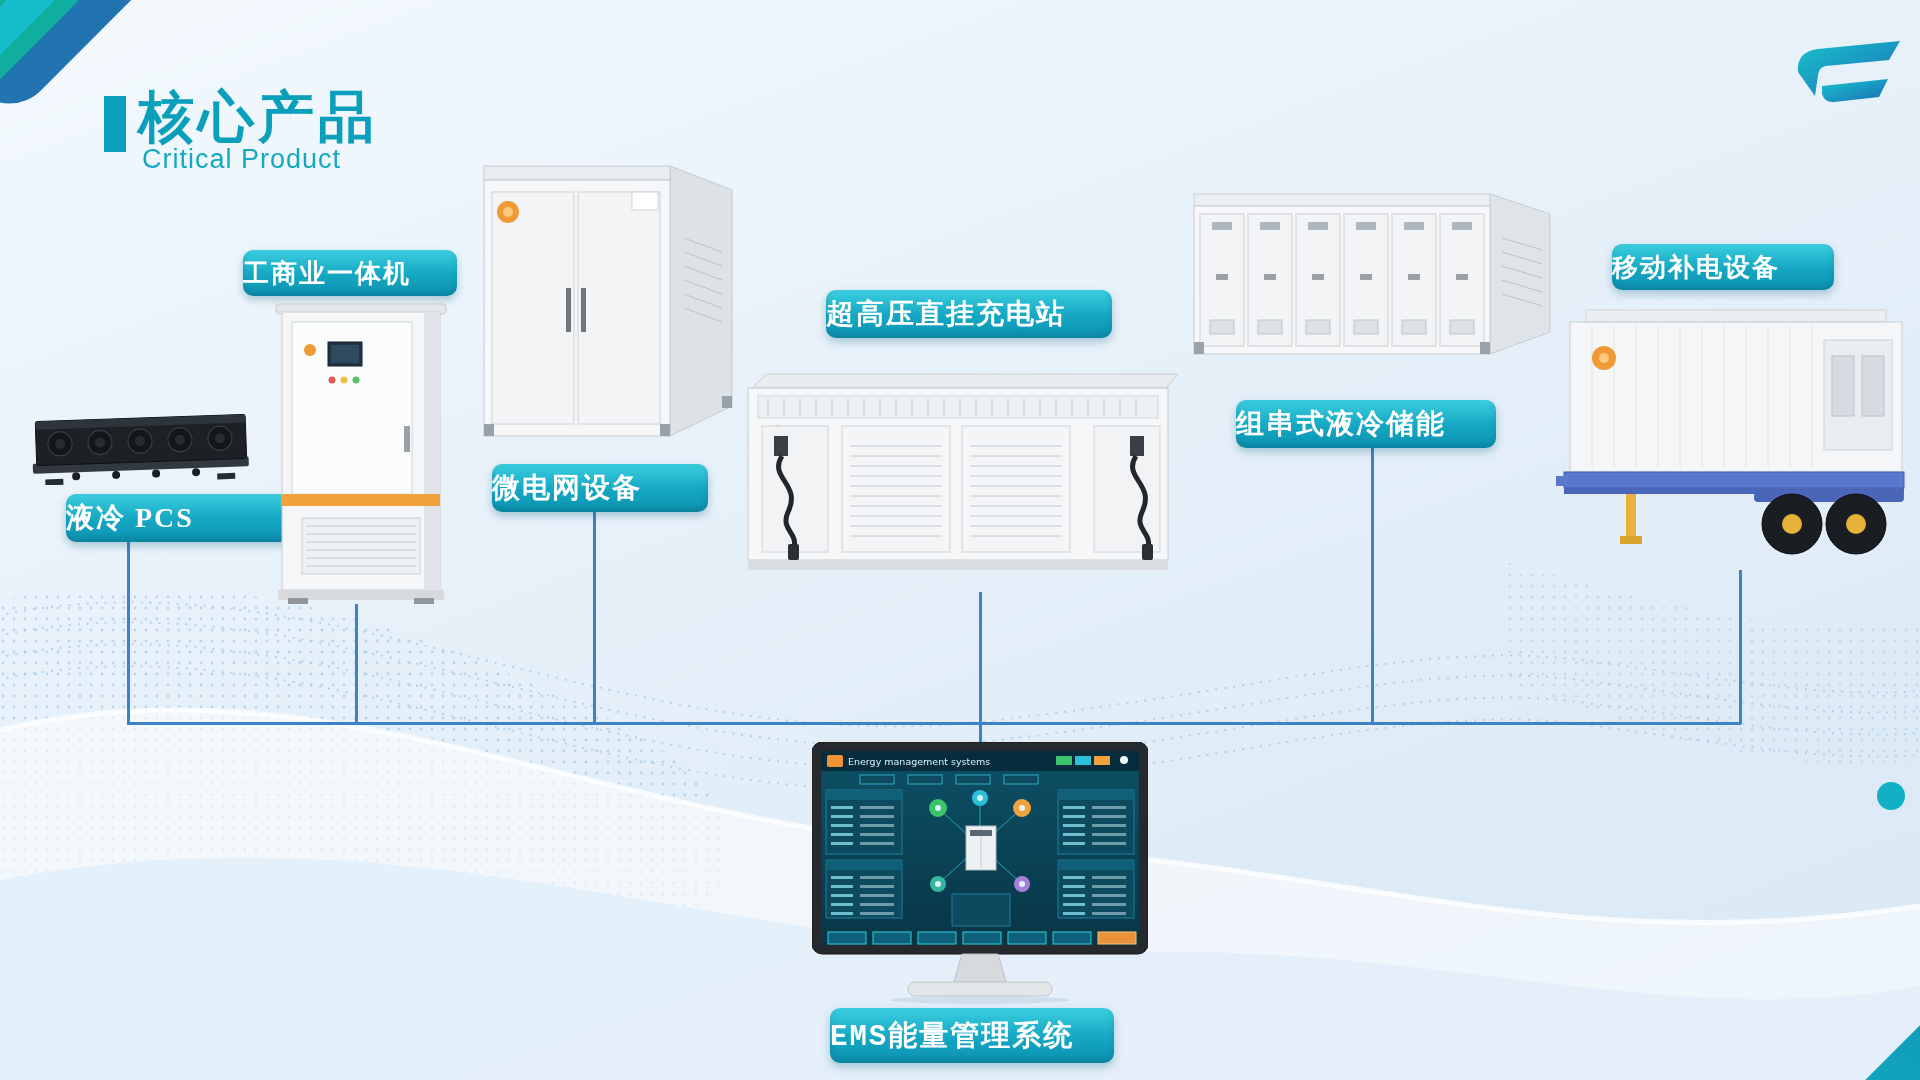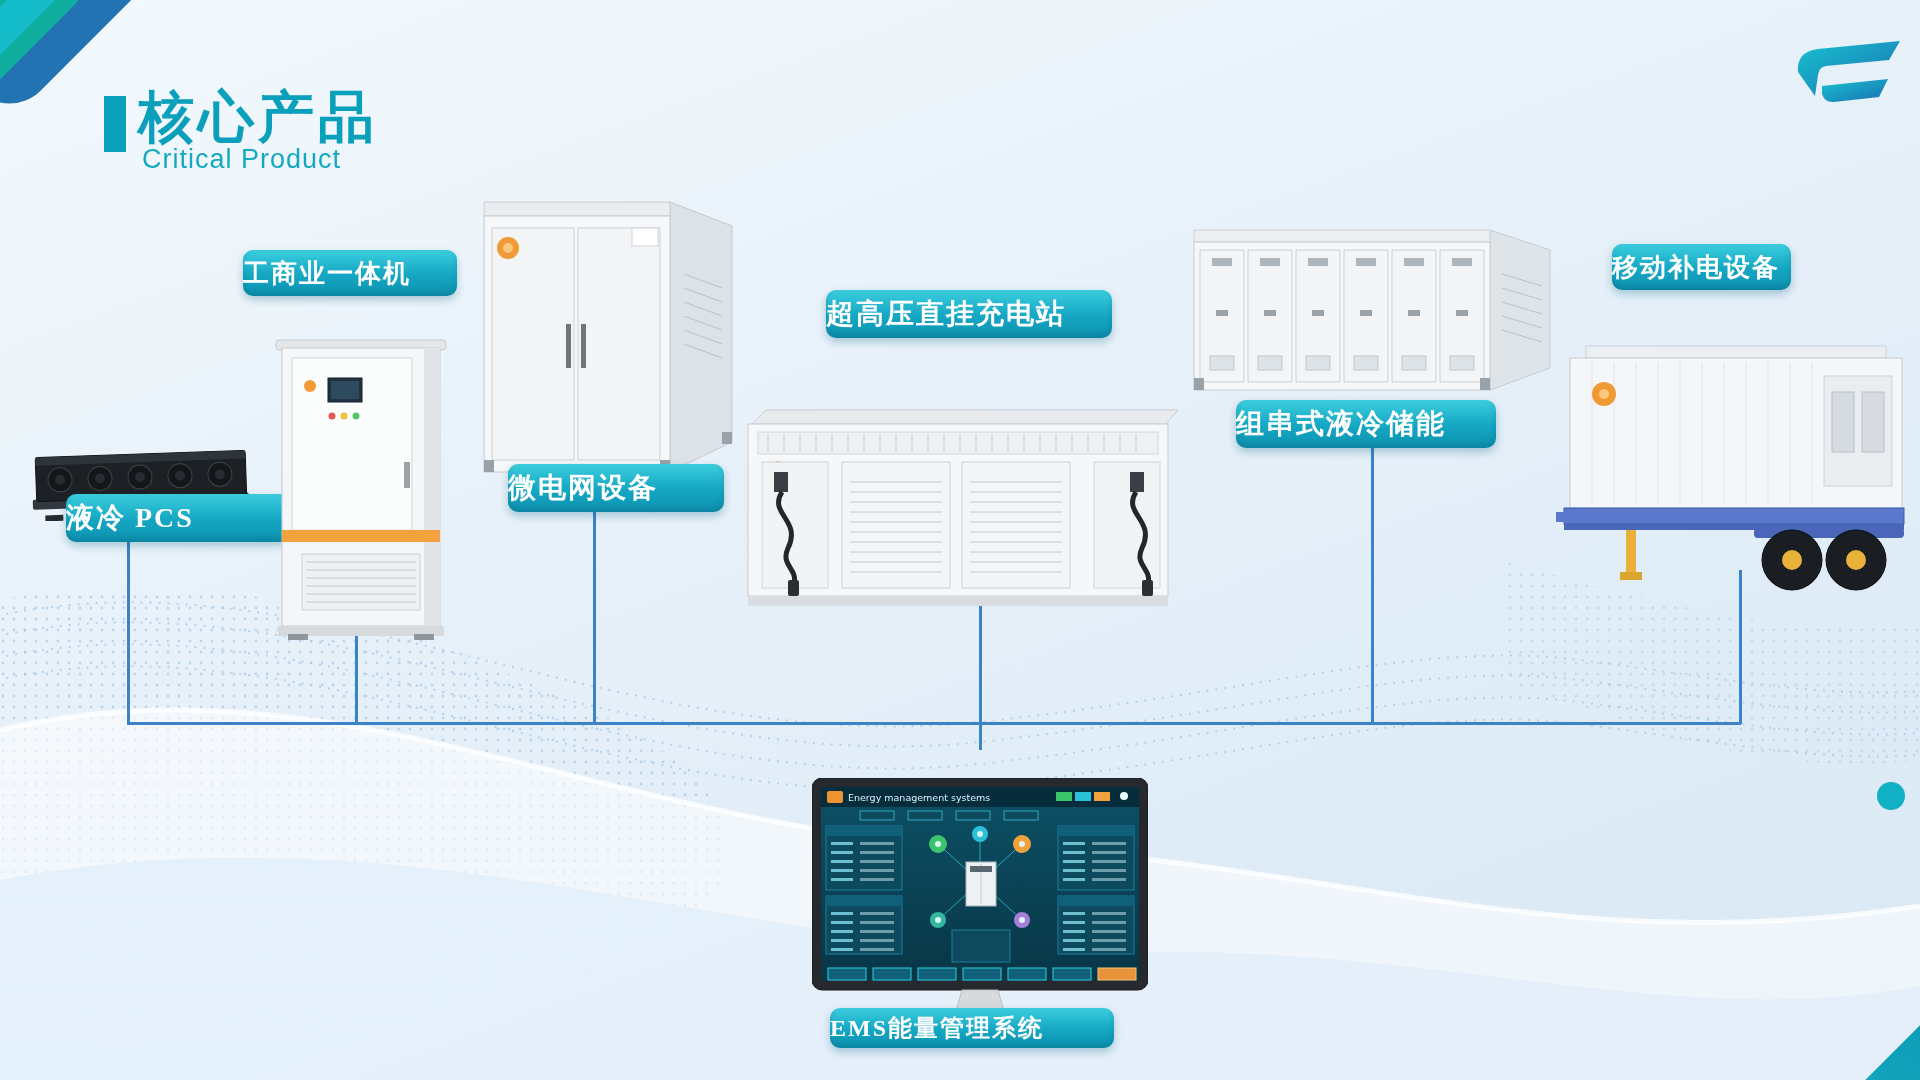--- a/index.html
+++ b/index.html
@@ -21,21 +21,21 @@
   .subtitle-text{position:absolute;left:142px;top:144px;font-size:27px;color:#14a9c2;letter-spacing:1px;text-align:center;}
   .logo{position:absolute;left:1788px;top:38px;width:120px;height:86px;}
   .pill{
     position:absolute;display:flex;align-items:center;justify-content:flex-start;
     color:#ffffff;font-family:"Liberation Serif","DejaVu Serif",serif;font-weight:bold;
     border-radius:10px;letter-spacing:2px;
     background:linear-gradient(180deg,#3bcdde 0%,#14a6c2 55%,#0d93b2 100%);
     box-shadow:0 4px 9px rgba(10,100,130,.30), inset 0 -4px 6px rgba(0,60,80,.18);
     white-space:nowrap;
   }
-  .img-wrap{position:absolute;margin-top:36px;}
+  .img-wrap{position:absolute;}
   .img-wrap svg{display:block;width:100%;height:100%;}
   .conn-v{position:absolute;width:3px;background:#3b82c8;}
   .conn-h{position:absolute;height:3px;background:#3b82c8;}
 </style>
 </head>
 <body>
 
 <div class="stage">
 
   <svg class="bg-svg" viewBox="0 0 1920 1080" aria-hidden="true">
@@ -175,21 +175,21 @@
           <line x1="202" y1="118" x2="240" y2="132"></line>
         <line x1="202" y1="132" x2="240" y2="146"></line>
           <line x1="202" y1="146" x2="240" y2="160"></line>
           <line x1="202" y1="160" x2="240" y2="174"></line>
       </g>
       <rect x="2" y="276" width="10" height="12" fill="#9aa2a9"></rect>
         <rect x="178" y="276" width="10" height="12" fill="#9aa2a9"></rect>
       <rect x="240" y="248" width="10" height="12" fill="#9aa2a9"></rect>
     </svg>
   </div>
-  <div class="pill" style="left:508px;top:464px;width:216px;height:48px;font-size:28px;">
+  <div class="pill" style="left:492px;top:464px;width:216px;height:48px;font-size:28px;">
     <span>微电网设备</span>
   </div>
 
   <div class="pill" style="left:826px;top:290px;width:286px;height:48px;font-size:28px;">
     <span>超高压直挂充电站</span>
   </div>
   <div class="img-wrap" style="left:738px;top:362px;width:446px;height:230px;">
     <svg viewBox="0 0 446 230">
       <polygon points="14,26 28,12 440,12 428,26" fill="#e8ecef" stroke="#c9ced3"></polygon>
       <rect x="10" y="26" width="420" height="172" fill="#f6f7f8" stroke="#c5cbd0"></rect>
@@ -302,21 +302,21 @@
           <line x1="310" y1="112" x2="350" y2="124"></line>
       </g>
       <rect x="2" y="160" width="10" height="12" fill="#9aa2a9"></rect>
         <rect x="288" y="160" width="10" height="12" fill="#9aa2a9"></rect>
     </svg>
   </div>
   <div class="pill" style="left:1236px;top:400px;width:260px;height:48px;font-size:28px;">
     <span>组串式液冷储能</span>
   </div>
 
-  <div class="pill" style="left:1612px;top:244px;width:179px;height:46px;font-size:26px;">
+  <div class="pill" style="left:1612px;top:244px;width:222px;height:46px;font-size:26px;">
     <span>移动补电设备</span>
   </div>
   <div class="img-wrap" style="left:1556px;top:300px;width:364px;height:270px;">
     <svg viewBox="0 0 364 270">
       <rect x="30" y="10" width="300" height="12" fill="#eceff2" stroke="#ccd1d6"></rect>
       <rect x="14" y="22" width="332" height="150" fill="#f5f6f7" stroke="#c5cbd0"></rect>
       <g stroke="#e0e4e8">
         <line x1="36" y1="26" x2="36" y2="168"></line>
           <line x1="58" y1="26" x2="58" y2="168"></line>
           <line x1="80" y1="26" x2="80" y2="168"></line>
@@ -430,17 +430,17 @@
         <rect x="151" y="190" width="38" height="12"></rect>
           <rect x="196" y="190" width="38" height="12"></rect>
           <rect x="241" y="190" width="38" height="12"></rect>
       </g>
       <rect x="286" y="190" width="38" height="12" fill="#e8923a" stroke="#f7c27e"></rect>
       <polygon points="150,212 186,212 194,240 142,240" fill="#d7dadd" stroke="#b9bec2"></polygon>
       <rect x="96" y="240" width="144" height="14" rx="7" fill="#e3e6e9" stroke="#c2c7cb"></rect>
       <ellipse cx="168" cy="258" rx="90" ry="4" fill="#b9cfe0" opacity="0.5"></ellipse>
     </svg>
   </div>
-  <div class="pill" style="left:830px;top:1008px;width:284px;height:40px;font-size:24px;">
+  <div class="pill" style="left:830px;top:1008px;width:284px;height:55px;font-size:29px;font-family:Liberation Mono, monospace;">
     <span>EMS能量管理系统</span>
   </div>
 
 </div>
 
 </body></html>

